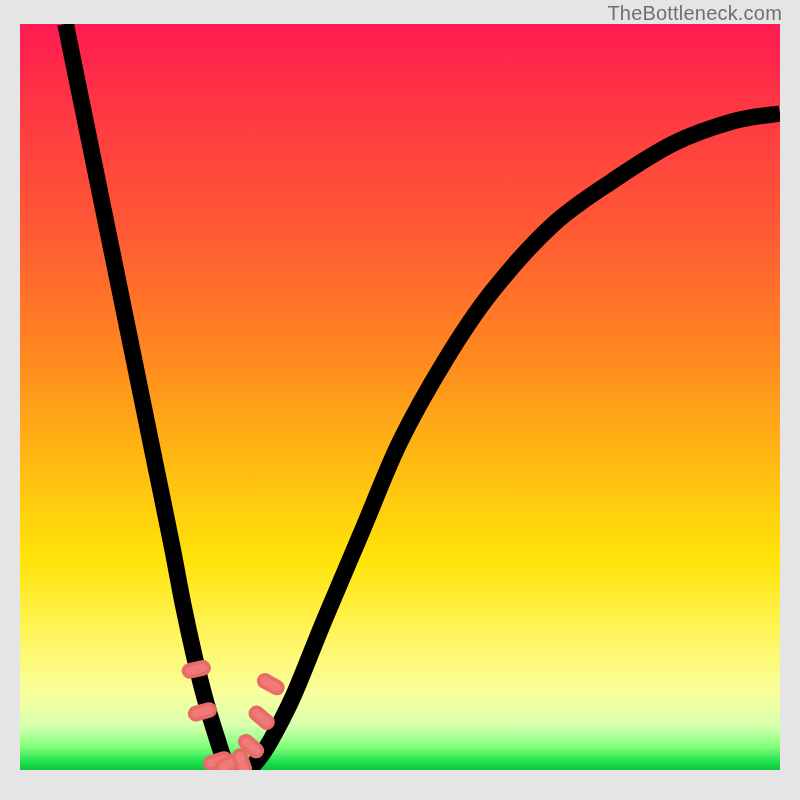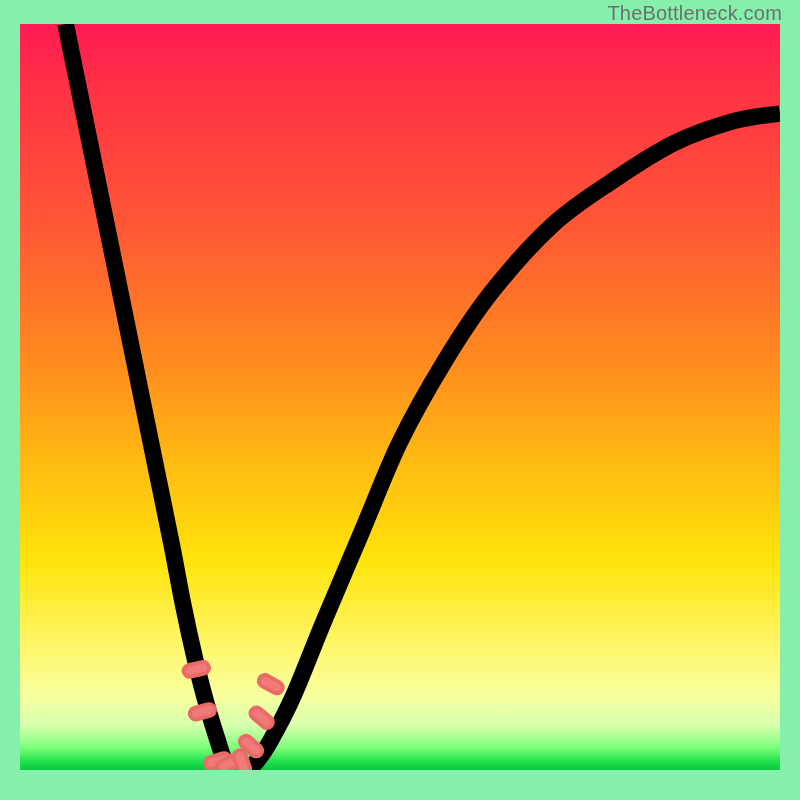--- a/index.html
+++ b/index.html
@@ -6,21 +6,21 @@
     margin: 0;
     padding: 0;
     width: 800px;
     height: 800px;
     overflow: hidden;
     font-family: Arial, Helvetica, sans-serif;
   }
   .frame {
     width: 800px;
     height: 800px;
-    background: #86efac;
+    background: #e5e5e5;
     position: relative;
     box-sizing: border-box;
     padding: 24px 20px 30px 20px;
   }
   .plot-area {
     position: relative;
     width: 100%;
     height: 100%;
     overflow: hidden;
   }

